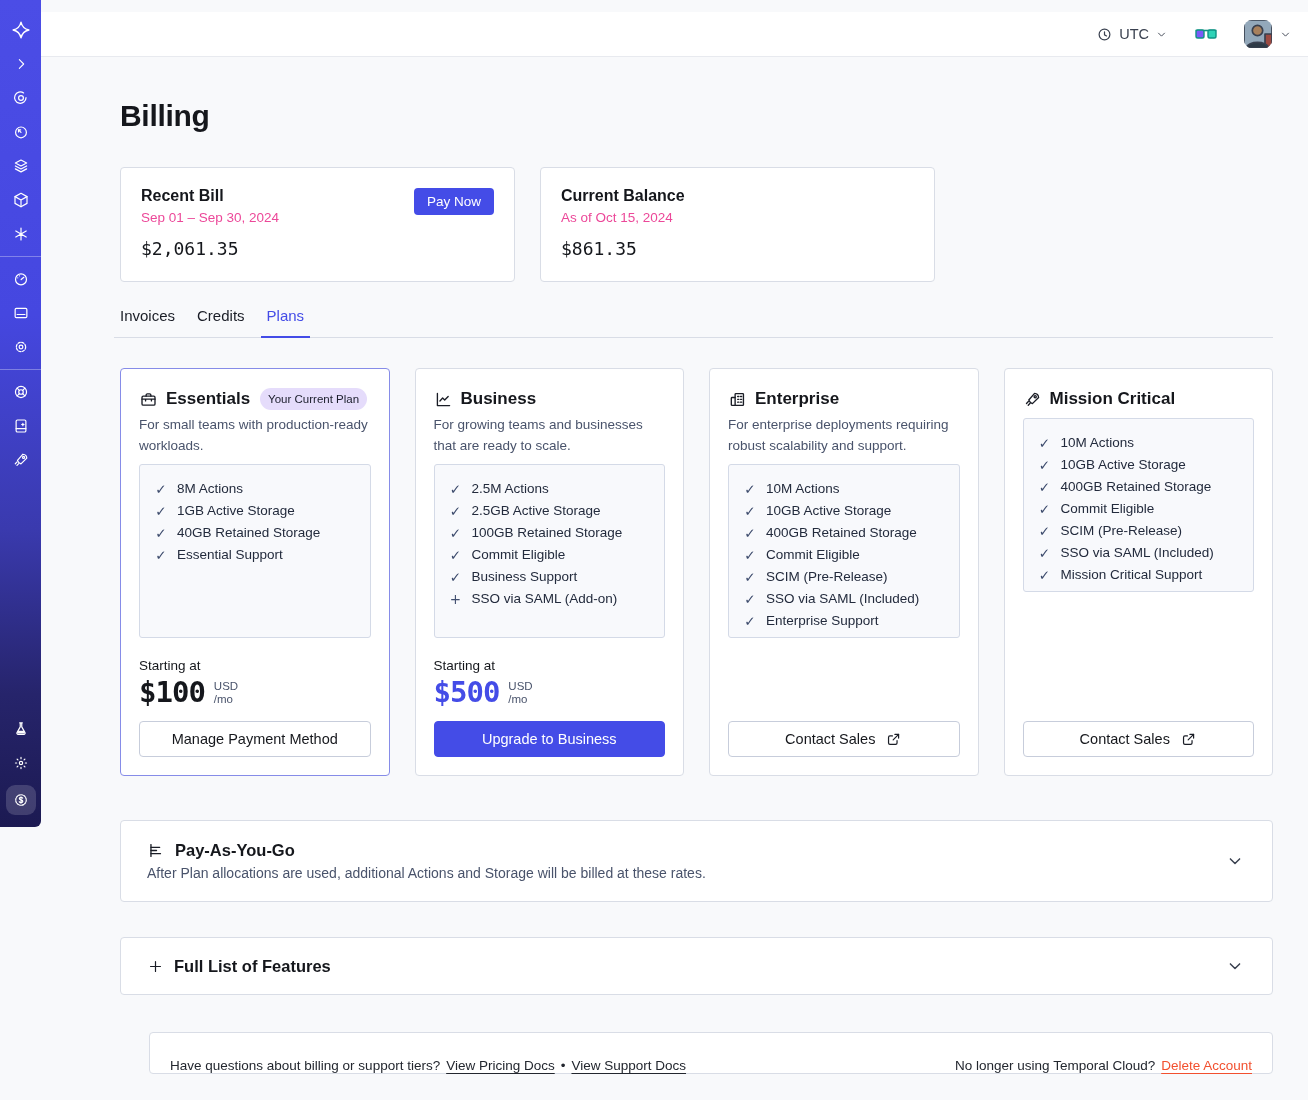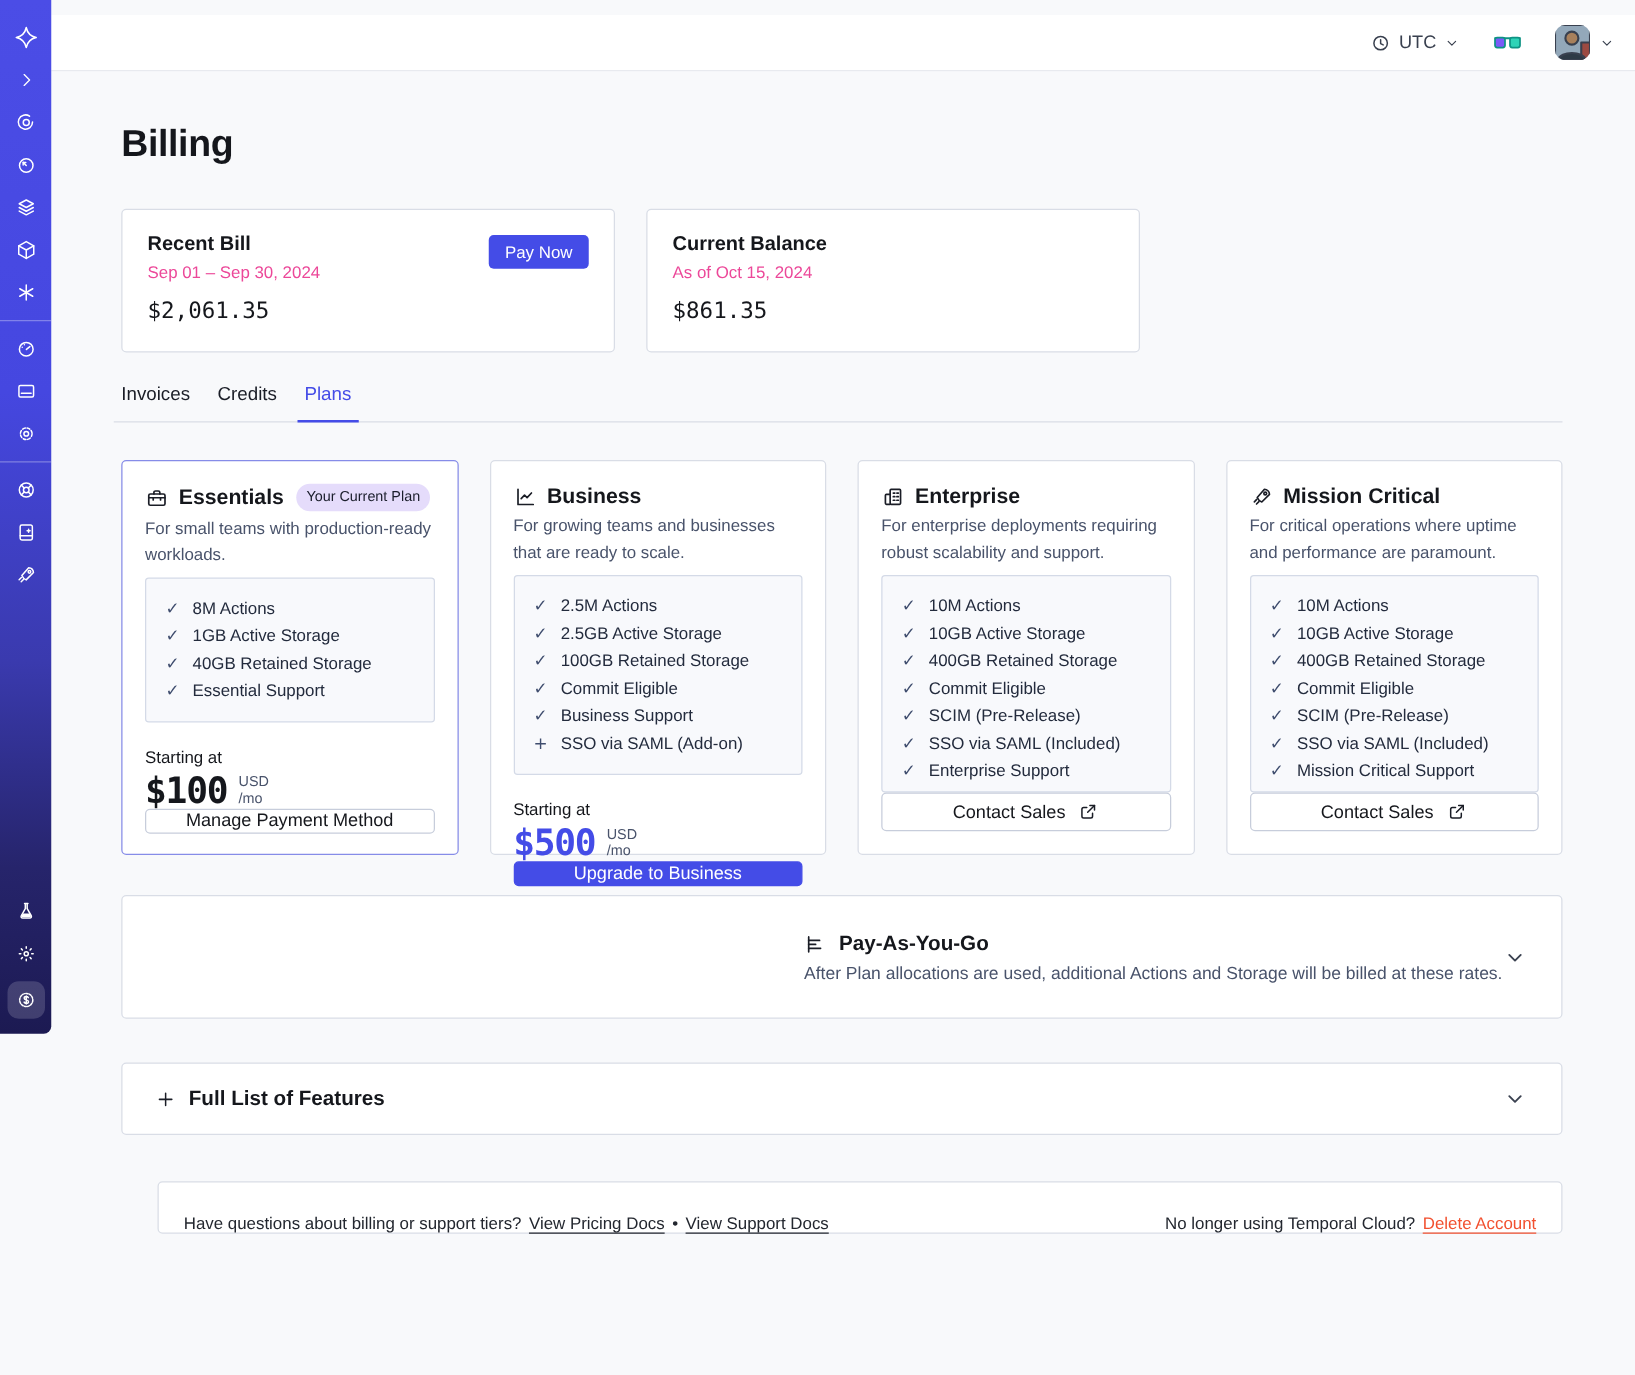--- a/index.html
+++ b/index.html
@@ -27,35 +27,35 @@
     position: absolute; left: 41px; right: 0; top: 12px; height: 45px; z-index: 2;
     background: #fff; border-bottom: 1px solid #E8EAEF;
     display: flex; align-items: center; justify-content: flex-end; gap: 26px; padding: 0 16px;
   }
   .tz { display: flex; align-items: center; gap: 6px; font-size: 14.5px; font-weight: 500; color: #39404F; cursor: pointer; }
   .ln svg { stroke: #39404F; fill: none; stroke-width: 1.7; stroke-linecap: round; stroke-linejoin: round; display: block; }
   .account { display: flex; align-items: center; gap: 7px; cursor: pointer; }
   .avatar { width: 28px; height: 28px; border-radius: 8px; overflow: hidden; display: block; }
   .glasses { display: flex; cursor: pointer; }
   
-  .content { position: absolute; left: 97px; top: 45px; width: 1153px; }
+  .content { position: absolute; left: 120px; top: 45px; width: 1153px; }
   .page-title { margin: 54px 0 0; font-size: 30px; font-weight: 600; color: #15171C; letter-spacing: -.3px; }
   .summary-row { display: flex; gap: 25px; margin-top: 34px; }
   .card { width: 395px; height: 115px; background: #fff; border: 1px solid #D9DDE6; border-radius: 4px; padding: 19px 20px; position: relative; }
   .card h2 { margin: 0; font-size: 16px; font-weight: 600; color: #15171C; }
   .card-sub { margin-top: 5px; font-size: 13.5px; color: #ec4899; }
   .card-amount { margin-top: 13px; font-family: "DejaVu Sans Mono", "Liberation Mono", monospace; font-size: 18px; color: #15171C; }
   .btn-pay { position: absolute; top: 20px; right: 20px; height: 27px; padding: 0 13px; background: #444CE7; color: #fff; border: none; border-radius: 4px; font-size: 13.5px; font-weight: 500; font-family: inherit; cursor: pointer; }
   
   .tabs { display: flex; gap: 10px; margin-top: 25px; margin-left: -6px; border-bottom: 1px solid #D9DDE6; }
   .tab { padding: 0 6px 12px; font-size: 15px; font-weight: 500; color: #1A1D26; border-bottom: 2px solid transparent; margin-bottom: -1px; cursor: pointer; }
   .tab.active { color: #444CE7; border-bottom-color: #444CE7; }
   
   .plans-row { display: flex; gap: 25px; margin-top: 30px; }
-  .plan { flex: 1; height: 316px; background: #fff; border: 1px solid #D9DDE6; border-radius: 4px; padding: 18px; display: flex; flex-direction: column; }
+  .plan { flex: 1; height: 408px; background: #fff; border: 1px solid #D9DDE6; border-radius: 4px; padding: 18px; display: flex; flex-direction: column; }
   .plan.plan-current { border-color: #868CE8; }
   .plan-head { display: flex; align-items: center; gap: 8px; height: 24px; }
   .plan-head h3 { margin: 0; font-size: 17px; font-weight: 600; color: #15171C; white-space: nowrap; }
   .pi { display: flex; flex: 0 0 auto; }
   .pi svg, .xi svg { stroke: #1A1D26; fill: none; stroke-width: 1.7; stroke-linecap: round; stroke-linejoin: round; display: block; }
   .badge { background: #E5DCFB; color: #1A1D2B; font-size: 11.5px; font-weight: 500; padding: 5px 8px; border-radius: 12px; white-space: nowrap; margin-left: 2px; }
   .plan-desc { margin: 4px 0 0; font-size: 13.5px; line-height: 1.55; color: #49536B; min-height: 42px; }
   .features { list-style: none; margin: 7px 0 0; padding: 13px 14px; border: 1px solid #D4DAE7; background: #F8F9FC; border-radius: 3px; height: 174px; }
   .feature { display: flex; gap: 9px; font-size: 13.5px; color: #232B3D; line-height: 22px; }
   .feat-glyph { color: #3F4D6E; width: 14px; flex: 0 0 auto; text-align: center; font-family: "DejaVu Sans", sans-serif; }
@@ -63,21 +63,21 @@
   .starting { font-size: 13.5px; color: #15171C; }
   .price-row { display: flex; align-items: flex-start; gap: 9px; margin-top: 2px; }
   .price { font-family: "DejaVu Sans Mono", "Liberation Mono", monospace; font-size: 29px; font-weight: 600; letter-spacing: -1px; color: #15171C; }
   .plan-business .price { color: #444CE7; }
   .price-unit { display: flex; flex-direction: column; font-size: 11.5px; color: #49536B; line-height: 13px; margin-top: 5px; }
   .btn { margin-top: auto; height: 36px; width: 100%; border-radius: 4px; font-size: 14.5px; font-weight: 500; font-family: inherit; cursor: pointer; display: flex; align-items: center; justify-content: center; gap: 10px; }
   .btn.outline { background: #fff; border: 1px solid #C7CDDB; color: #15171C; }
   .btn.primary { background: #444CE7; border: 1px solid #444CE7; color: #fff; }
   
   .panel { background: #fff; border: 1px solid #D9DDE6; border-radius: 4px; }
-  .payg { margin-top: 32px; height: 99px; display: flex; align-items: center; justify-content: flex-end; padding: 0 27px 0 26px; cursor: pointer; }
+  .payg { margin-top: 44px; height: 82px; display: flex; align-items: center; justify-content: space-between; padding: 0 27px 0 26px; cursor: pointer; }
   .panel-title-row { display: flex; align-items: center; gap: 9px; }
   .panel-title-row h3, .features-panel h3 { margin: 0; font-size: 16.5px; font-weight: 600; color: #15171C; }
   .panel-desc { margin: 5px 0 0; font-size: 14px; color: #49536B; }
   .features-panel { margin-top: 35px; height: 58px; display: flex; align-items: center; gap: 10px; padding: 0 27px 0 26px; cursor: pointer; }
   .chev { display: flex; }
   .chev svg { stroke: #3A4150; fill: none; stroke-width: 1.8; stroke-linecap: round; stroke-linejoin: round; }
   .ml-auto { margin-left: auto; }
   
   .footer { margin-top: 37px; height: 42px; display: flex; align-items: flex-end; justify-content: space-between; padding: 0 20px; font-size: 13.5px; color: #23272F; margin-left: 29px; }
   .footer-left, .footer-right { display: flex; align-items: center; gap: 6px; }
@@ -419,21 +419,20 @@
       <div class="plan-head">
         <span class="pi">
           <svg width="19" height="19" viewBox="0 0 24 24">
               <path d="M14.6 4.3c2.7.2 4.9 2.4 5.1 5.1l-7.8 7.8c-2-.8-3.8-2.7-4.6-4.6Z"></path>
               <circle cx="15.4" cy="8.6" r="1.4"></circle>
               <path d="M6.8 14.6l-2.4 2.4M9 16.8l-2.4 2.4"></path>
             </svg>
         </span>
         <h3>Mission Critical</h3>
       </div>
-      <p class="plan-desc">For critical operations where uptime and performance are paramount.</p>
       <ul class="features">
 
           <li class="feature">
             <span class="feat-glyph">✓</span>
             <span class="feat-text">10M Actions</span>
           </li>
 
           <li class="feature">
             <span class="feat-glyph">✓</span>
             <span class="feat-text">10GB Active Storage</span>

